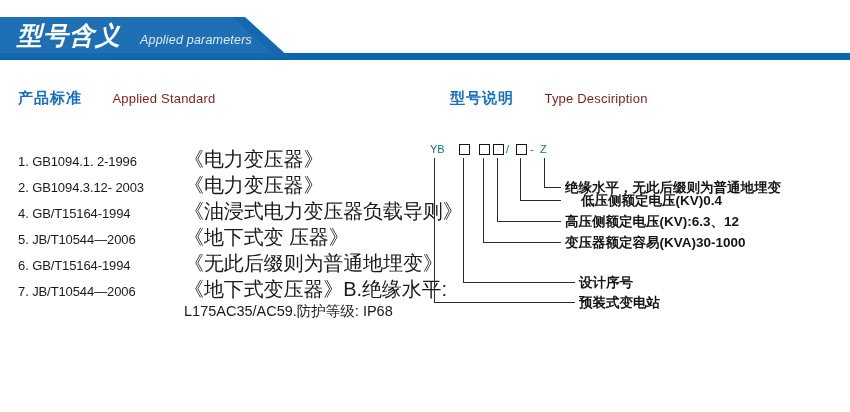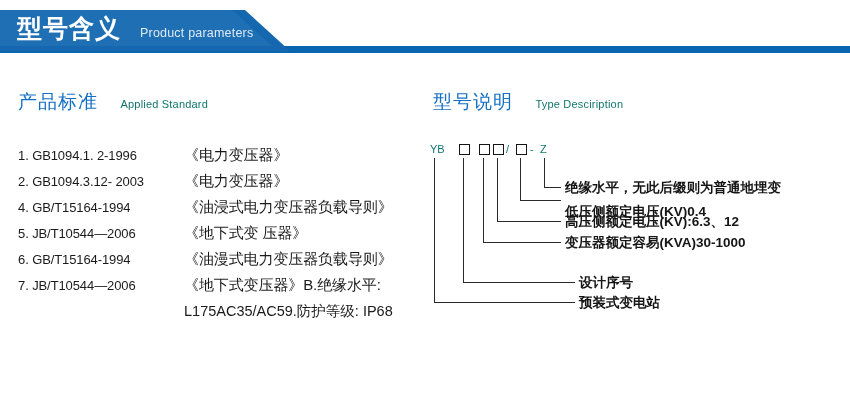--- a/index.html
+++ b/index.html
@@ -12,23 +12,24 @@
     height: 412px;
     position: relative;
     font-family: "Liberation Sans", "DejaVu Sans", sans-serif;
     overflow: hidden;
     color: #231f20;
   }
 
   
   .banner {
     position: absolute;
-    left: 0; top: 8px;
+    left: 0; top: 15px;
     width: 702px;
     height: 50px;
+    font-style: italic;
   }
   .banner-bar {
     position: absolute;
     left: 0; top: 38px;
     width: 850px;
     height: 7px;
     background: #0a66b0;
   }
   .banner-shape {
     position: absolute;
@@ -64,34 +65,34 @@
     letter-spacing: 0.2px;
     white-space: nowrap;
   }
 
   
   .sec-head {
     position: absolute;
     white-space: nowrap;
   }
   .sec-head .cn {
-    font-size: 19px;
-    font-weight: normal;
+    font-size: 15px;
+    font-weight: bold;
     color: #1470c4;
     letter-spacing: 1px;
     margin-top: 20px;
   }
   .sec-head .en {
-    font-size: 11px;
-    color: #0f766e;
-    margin-left: 18px;
+    font-size: 13px;
+    color: #7f1d1d;
+    margin-left: 26px;
     letter-spacing: 0.2px;
   }
   #head-left { left: 18px; top: 89px; }
-  #head-right { left: 433px; top: 89px; }
+  #head-right { left: 450px; top: 89px; }
 
   
   .std-list {
     position: absolute;
     left: 18px;
     top: 146px;
     width: 410px;
   }
   .std-row {
     display: flex;
@@ -100,21 +101,21 @@
     white-space: nowrap;
   }
   .std-code {
     font-size: 13px;
     color: #1a1a1a;
     width: 166px;
     flex: 0 0 166px;
     letter-spacing: -0.1px;
   }
   .std-name {
-    font-size: 15px;
+    font-size: 20px;
     color: #1a1a1a;
     letter-spacing: -0.1px;
   }
   .std-cont {
     height: 28px;
     padding-left: 166px;
     font-size: 14.5px;
     color: #1a1a1a;
     white-space: nowrap;
   }
@@ -170,21 +171,21 @@
   }
 </style>
 </head>
 <body>
 
 <div class="banner">
   <div class="banner-bar"></div>
   <div class="banner-shape"></div>
   <div class="banner-shape2"></div>
   <div class="banner-cn">型号含义</div>
-  <div class="banner-en">Product parameters</div>
+  <div class="banner-en">Applied parameters</div>
 </div>
 
 <div class="sec-head" id="head-left">
   <span class="cn">产品标准</span>
   <span class="en">Applied Standard</span>
 </div>
 
 <div class="std-list">
   <div class="std-row">
     <span class="std-code">1. GB1094.1. 2-1996</span>
@@ -197,21 +198,21 @@
   <div class="std-row">
     <span class="std-code">4. GB/T15164-1994</span>
     <span class="std-name">《油浸式电力变压器负载导则》</span>
   </div>
   <div class="std-row">
     <span class="std-code">5. JB/T10544—2006</span>
     <span class="std-name">《地下式变 压器》</span>
   </div>
   <div class="std-row">
     <span class="std-code">6. GB/T15164-1994</span>
-    <span class="std-name">《油漫式电力变压器负载导则》</span>
+    <span class="std-name">《无此后缀则为普通地埋变》</span>
   </div>
   <div class="std-row">
     <span class="std-code">7. JB/T10544—2006</span>
     <span class="std-name">《地下式变压器》B.绝缘水平:</span>
   </div>
   <div class="std-cont">L175AC35/AC59.防护等级: IP68</div>
 </div>
 
 <div class="sec-head" id="head-right">
   <span class="cn">型号说明</span>
@@ -237,21 +238,21 @@
   <div class="vline" style="left:72px; top:18px; height:7px;"></div>
   <div class="vline" style="left:95px; top:18px; height:7px;"></div>
   <div class="vline" style="left:119px;top:18px; height:7px;"></div>
 
   <div class="vline" style="left:119px; top:24px; height:24px;"></div>
   <div class="hline" style="left:119px; top:47px; width:17px;"></div>
   <div class="lbl" style="left:140px; top:39px;">绝缘水平，无此后缀则为普通地埋变</div>
 
   <div class="vline" style="left:95px; top:24px; height:37px;"></div>
   <div class="hline" style="left:95px; top:60px; width:41px;"></div>
-  <div class="lbl" style="left:140px; top:52px;margin-top:11px;">低压侧额定电压(KV)0.4</div>
+  <div class="lbl" style="left:156px; top:52px;">低压侧额定电压(KV)0.4</div>
 
   <div class="vline" style="left:72px; top:24px; height:58px;"></div>
   <div class="hline" style="left:72px; top:81px; width:64px;"></div>
   <div class="lbl" style="left:140px; top:73px;">高压侧额定电压(KV):6.3、12</div>
 
   <div class="vline" style="left:58px; top:24px; height:79px;"></div>
   <div class="hline" style="left:58px; top:102px; width:78px;"></div>
   <div class="lbl" style="left:140px; top:94px;text-align:right;">变压器额定容易(KVA)30-1000</div>
 
   <div class="vline" style="left:38px; top:24px; height:119px;"></div>

